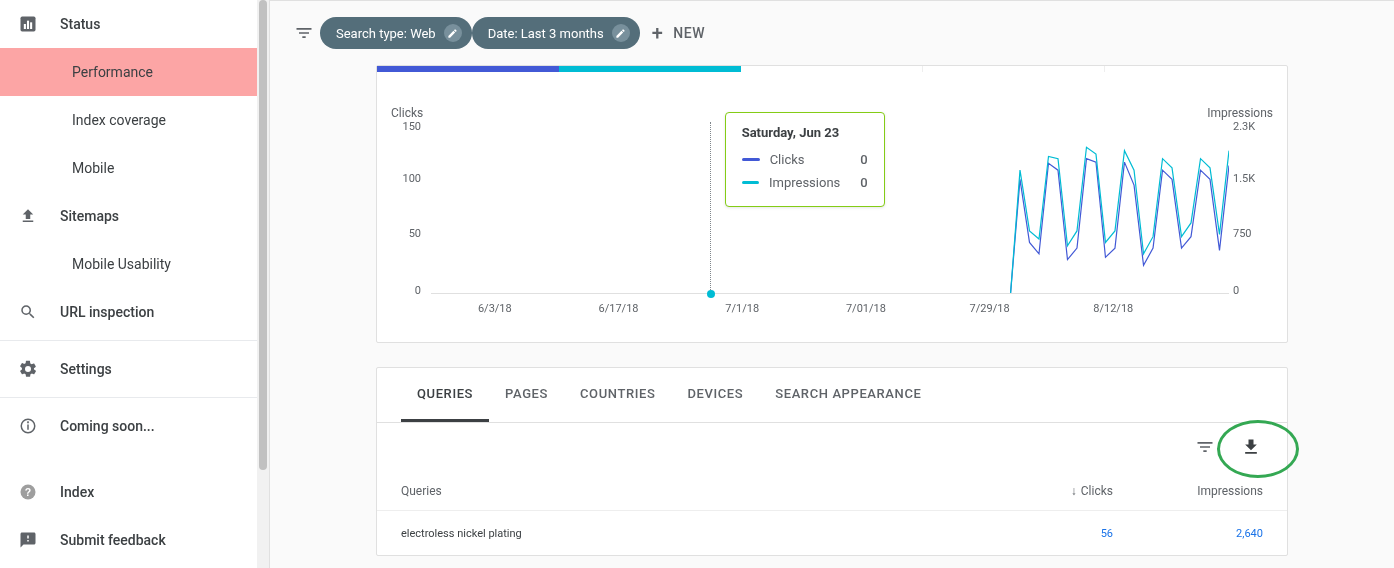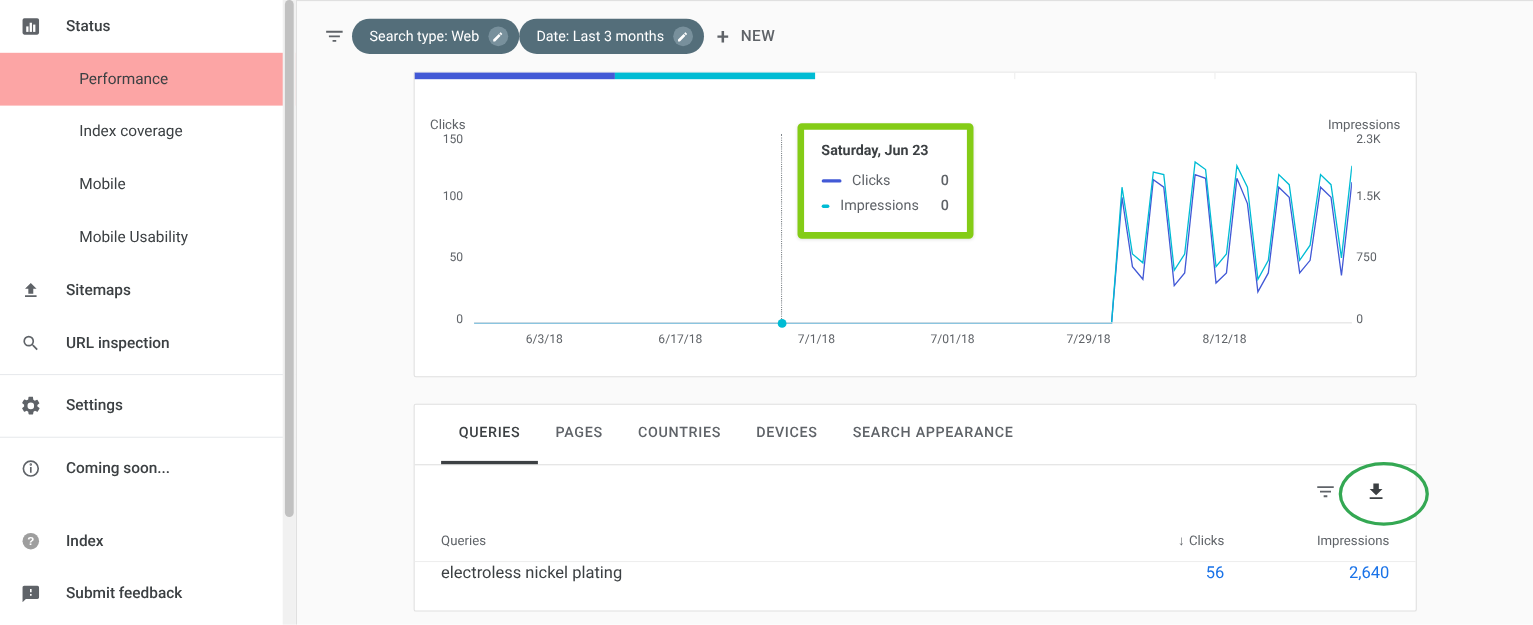--- a/index.html
+++ b/index.html
@@ -31,40 +31,40 @@
 .chart-area{position:relative;height:258px;padding:0 14px}
 .axis-label-left{position:absolute;left:14px;top:34px;font-size:12px;color:#5f6368}
 .axis-label-right{position:absolute;right:14px;top:34px;font-size:12px;color:#5f6368}
 .y-left,.y-right{position:absolute;font-size:11px;color:#5f6368}
 .y-left{left:14px;text-align:right;width:30px}
 .y-right{right:14px;text-align:left;width:40px}
 .plot{position:absolute;left:54px;right:58px;top:50px;bottom:36px}
 .baseline{position:absolute;left:0;right:0;bottom:0;height:1px;background:#e0e0e0}
 .xlabels{position:absolute;left:54px;right:58px;bottom:8px;height:20px}
 .xlabel{position:absolute;font-size:11px;color:#5f6368;transform:translateX(-50%)}
-.tooltip-box{position:absolute;background:#fff;border:6px solid #84cc16;border-radius:4px;padding:12px 16px;font-size:13px;box-shadow:0 1px 3px rgba(0,0,0,0.1)}
+.tooltip-box{position:absolute;background:#fff;border:1px solid #84cc16;border-radius:4px;padding:12px 16px;font-size:13px;box-shadow:0 1px 3px rgba(0,0,0,0.1)}
 .tooltip-title{font-weight:700;margin-bottom:8px;color:#3c4043}
 .tooltip-row{display:flex;align-items:center;padding:4px 0}
 .swatch{width:18px;height:3px;border-radius:2px;margin-right:10px}
 .tooltip-row .tlabel{flex:1;color:#5f6368}
 .tooltip-row .tval{font-weight:500;color:#5f6368;margin-left:20px}
 .crosshair{position:absolute;width:0;border-left:1px dotted #80868b;top:0;bottom:0}
 .crosshair-dot{position:absolute;width:8px;height:8px;border-radius:50%;background:#00bcd4;transform:translate(-50%,50%)}
 .table-card{margin-top:24px}
 .tabs{display:flex;border-bottom:1px solid #e0e0e0;padding:0 24px}
 .tab{padding:18px 16px;font-size:13px;font-weight:500;letter-spacing:0.6px;color:#5f6368;cursor:pointer;border-bottom:3px solid transparent}
 .tab.active{color:#3c4043;border-bottom-color:#3c4043}
 .table-toolbar{display:flex;justify-content:flex-end;align-items:center;padding:10px 22px;gap:18px}
 .tool-icon{width:28px;height:28px;display:flex;align-items:center;justify-content:center;color:#3c4043;cursor:pointer}
 .dl-highlight{position:absolute;width:82px;height:58px;border:3px solid #34a853;border-radius:50%;pointer-events:none}
 .table-head{display:flex;padding:0 24px;height:40px;align-items:center;font-size:12px;color:#5f6368;border-bottom:1px solid #eee}
 .col-q{flex:1}
 .col-n{width:150px;text-align:right}
 .sort-arrow{display:inline-block;margin-right:4px}
-.table-row{display:flex;padding:0 24px;height:44px;font-size:15px}
+.table-row{display:flex;padding:0 24px;height:44px;align-items:center;font-size:11px}
 .table-row .col-n{color:#1a73e8}
 svg{display:block}
 </style>
 </head>
 <body>
 
 <div class="app">
   <div class="sidebar">
     <div class="scrollbar-track">
       <div class="scrollbar-thumb"></div>
@@ -83,31 +83,31 @@
     </div>
     <div class="nav-item nav-sub active">
       <span class="label">Performance</span>
     </div>
     <div class="nav-item nav-sub">
       <span class="label">Index coverage</span>
     </div>
     <div class="nav-item nav-sub">
       <span class="label">Mobile</span>
     </div>
+    <div class="nav-item nav-main">
+      <span class="icon">
+        <svg width="18" height="18" viewBox="0 0 24 24" fill="#5f6368">
+            <path d="M9 16h6v-6h4l-7-7-7 7h4v6zm-4 2h14v2H5v-2z"></path>
+          </svg>
+      </span>
+      <span class="label">Sitemaps</span>
+    </div>
+
     <div class="nav-item nav-sub">
       <span class="label">Mobile Usability</span>
-    </div>
-
-    <div class="nav-item nav-main">
-      <span class="icon">
-        <svg width="18" height="18" viewBox="0 0 24 24" fill="#5f6368">
-            <path d="M9 16h6v-6h4l-7-7-7 7h4v6zm-4 2h14v2H5v-2z"></path>
-          </svg>
-      </span>
-      <span class="label">Sitemaps</span>
     </div>
     <div class="nav-item nav-main">
       <span class="icon">
         <svg width="18" height="18" viewBox="0 0 24 24" fill="#5f6368">
             <path d="M15.5 14h-.79l-.28-.27A6.471 6.471 0 0016 9.5 6.5 6.5 0 109.5 16c1.61 0 3.09-.59 4.23-1.57l.27.28v.79l5 4.99L20.49 19l-4.99-5zm-6 0C7.01 14 5 11.99 5 9.5S7.01 5 9.5 5 14 7.01 14 9.5 11.99 14 9.5 14z"></path>
           </svg>
       </span>
       <span class="label">URL inspection</span>
     </div>
     <div class="nav-divider"></div>

